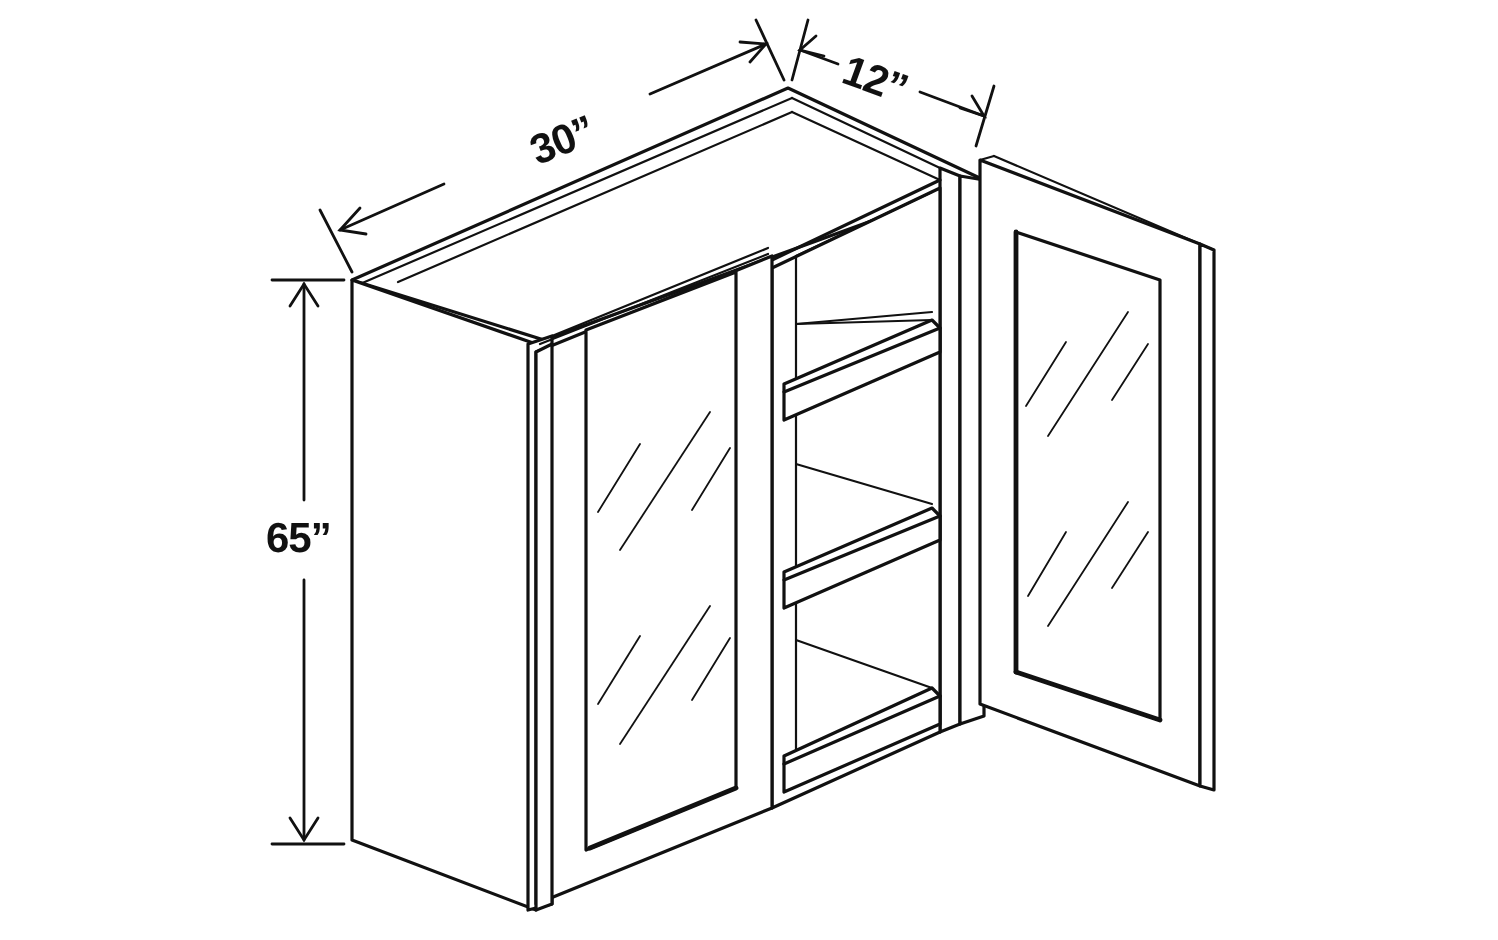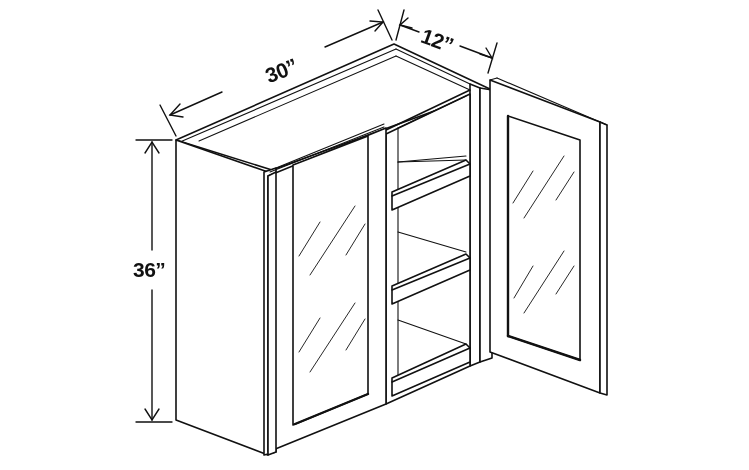--- a/index.html
+++ b/index.html
@@ -140,14 +140,14 @@
       <line class="dim" x1="136" y1="422" x2="172" y2="422"></line>
       <line class="dim" x1="152" y1="142" x2="152" y2="250"></line>
       <line class="dim" x1="152" y1="290" x2="152" y2="420"></line>
       <polyline class="dim" points="145,153 152,142 159,153"></polyline>
       <polyline class="dim" points="145,409 152,420 159,409"></polyline>
     </g>
   </svg>
 
   <div class="dim-label" style="left:262px; top:66px; transform: rotate(-22deg);">30”</div>
   <div class="dim-label" style="left:426px; top:24px; transform: rotate(20deg);">12”</div>
-  <div class="dim-label" style="left:133px; top:258px;">36”</div>
+  <div class="dim-label" style="left:133px; top:258px;">65”</div>
 </div>
 
 </body></html>

